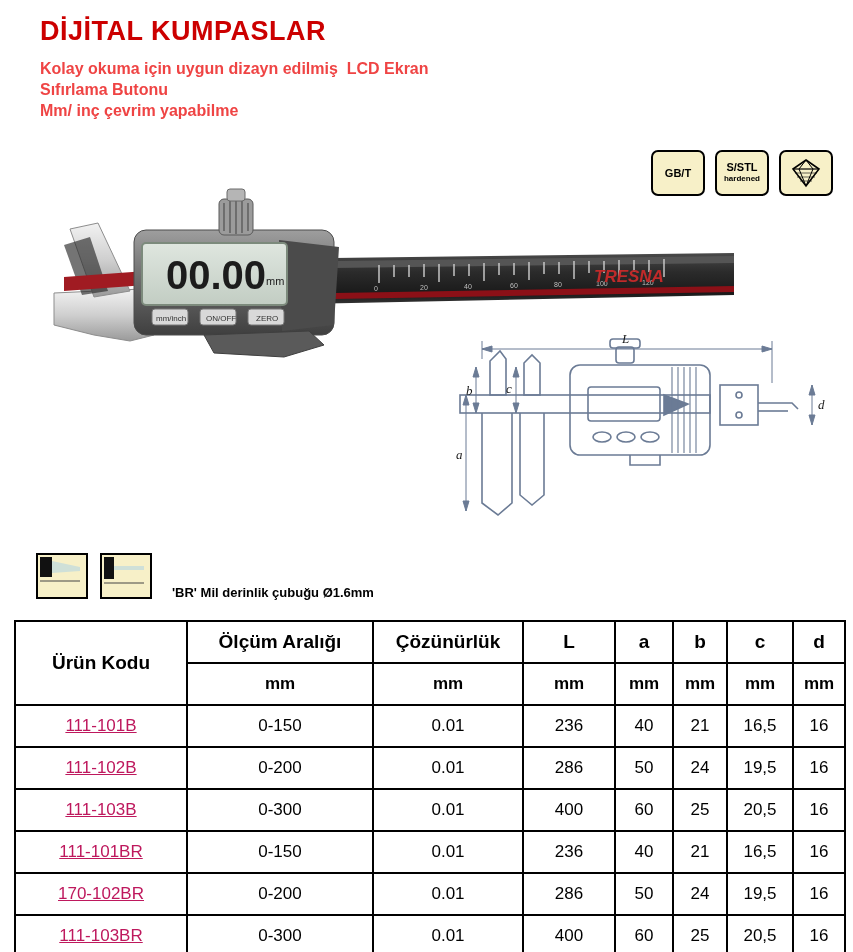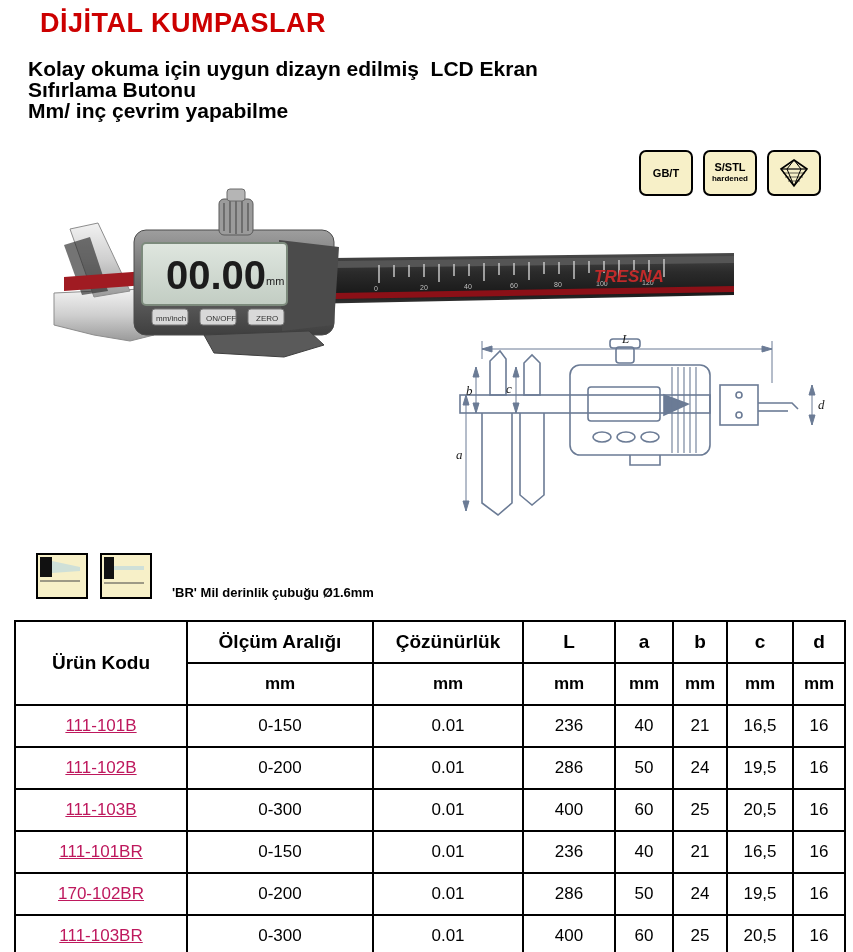--- a/index.html
+++ b/index.html
@@ -13,43 +13,43 @@
     font-family: "Liberation Sans", sans-serif;
     color: #000000;
     position: relative;
     overflow: hidden;
   }
 
   
   .title {
     position: absolute;
     left: 40px;
-    top: 8px;
+    top: 16px;
     font-size: 27px;
     font-weight: bold;
     color: #cc0000;
     letter-spacing: 0.5px;
   }
 
   
   .features {
     position: absolute;
-    left: 28px;
+    left: 40px;
     top: 58px;
-    font-size: 21px;
+    font-size: 16px;
     font-weight: bold;
     line-height: 21px;
-    color: #000000;
+    color: #ef4444;
   }
   .features div { white-space: pre; }
 
   
   .badges {
     position: absolute;
-    right: 32px;
+    right: 20px;
     top: 150px;
     display: flex;
     gap: 10px;
   }
   .badge {
     width: 50px;
     height: 42px;
     border: 2px solid #000;
     border-radius: 7px;
     background: #f7f0c8;

